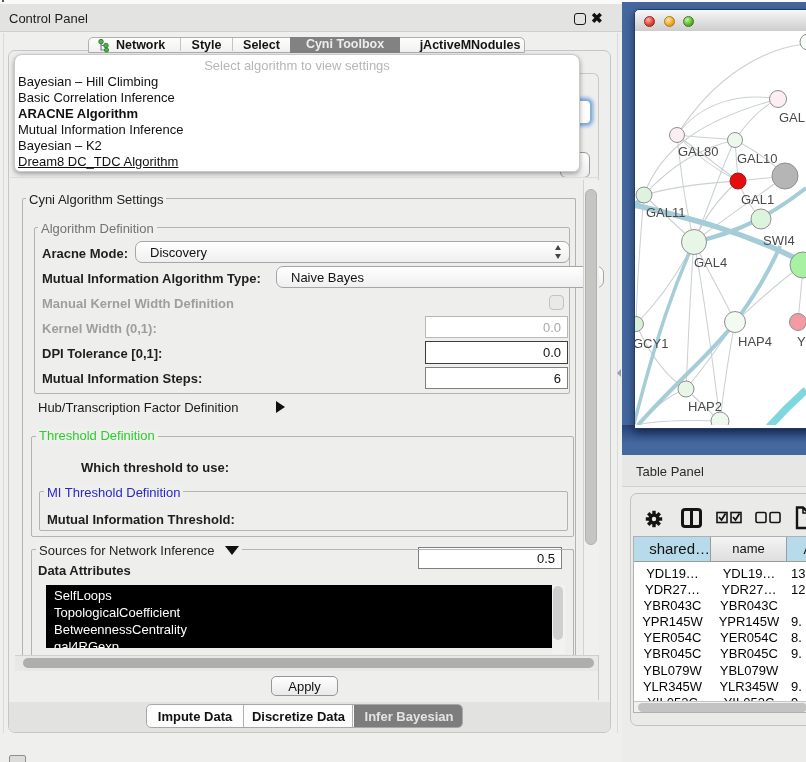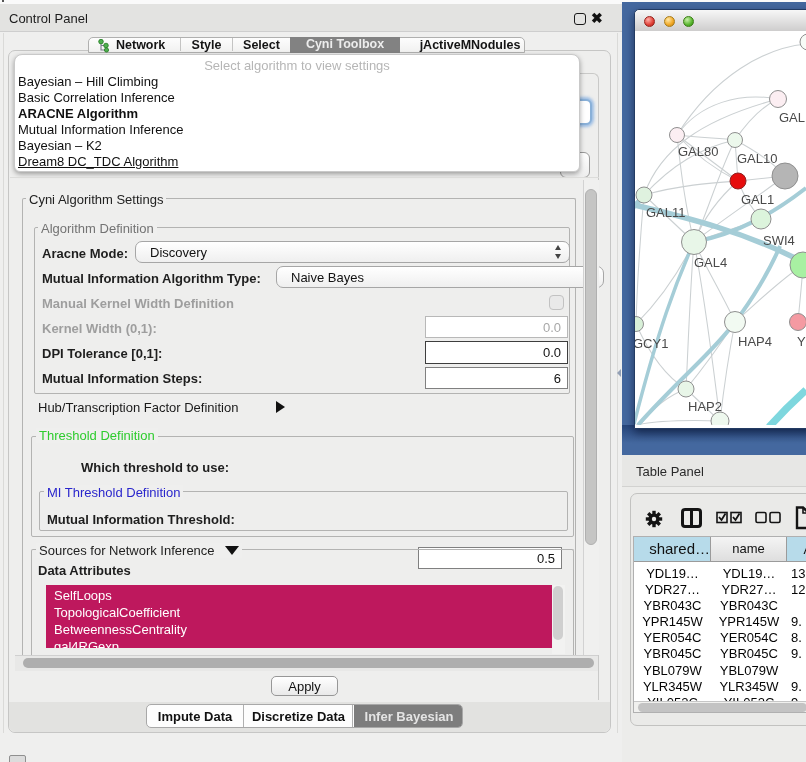--- a/index.html
+++ b/index.html
@@ -97,21 +97,21 @@
 <div class="lbl abs" style="left:81px;top:460px;">Which threshold to use:</div>
 
 <div class="grp" style="left:39px;top:491px;width:529px;height:40px;"></div>
 <div class="gtit" style="left:44px;top:485px;color:#2a26cc;">MI Threshold Definition</div>
 <div class="lbl abs" style="left:47px;top:512px;">Mutual Information Threshold:</div>
 <div class="inp" style="left:418px;top:507px;width:144px;height:22px;border:1px solid #808080;margin-top:40px;">0.5</div>
 
 <div class="grp" style="left:31px;top:549px;width:543px;height:109px;border-bottom:none;"></div>
 <div class="gtit" style="left:36px;top:543px;color:#222;">Sources for Network Inference<span style="display:inline-block;width:14px;height:9px;margin-left:10px;border-left:7px solid transparent;border-right:7px solid transparent;border-top:9px solid #111;box-sizing:border-box;"></span></div>
 <div class="lbl abs" style="left:38px;top:563px;font-size:13px;">Data Attributes</div>
-<div class="abs" style="left:46px;top:585px;width:506px;height:63px;background:#be185d;overflow:hidden;">
+<div class="abs" style="left:46px;top:585px;width:506px;height:63px;background:#000000;overflow:hidden;">
   <div style="color:#fff;font-size:13px;line-height:17px;padding:2px 0 0 8px;">SelfLoops<br>TopologicalCoefficient<br>BetweennessCentrality<br>gal4RGexp</div>
 </div>
 <div class="abs" style="left:552px;top:585px;width:13px;height:69px;background:#f2f2f1;"></div>
 <div class="abs" style="left:553px;top:586px;width:10px;height:54px;background:#cfcfcf;border-radius:5px;"></div>
 
 <div class="abs" style="left:15px;top:655px;width:583px;height:16px;background:#e8e8e7;border-top:1px solid #d0d0d0;"></div>
 <div class="abs" style="left:23px;top:658px;width:571px;height:10px;background:#aeaeae;border-radius:5px;"></div>
 
 <div class="abs" style="left:583px;top:180px;width:16px;height:475px;background:#f0f0ef;border-left:1px solid #d2d2d2;"></div>
 <div class="abs" style="left:585px;top:189px;width:12px;height:356px;background:#c5c5c4;border:1px solid #b0b0b0;border-radius:6px;"></div>

